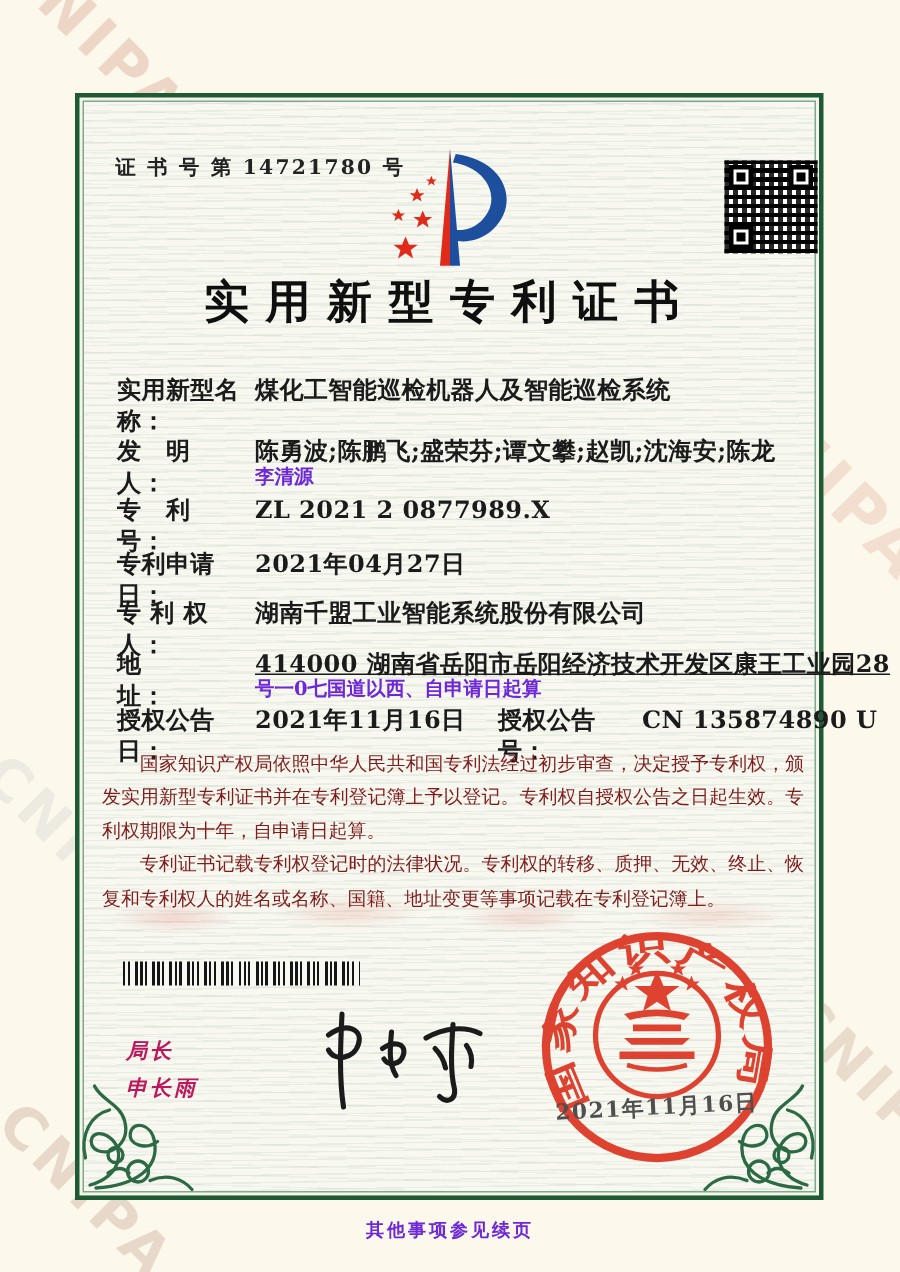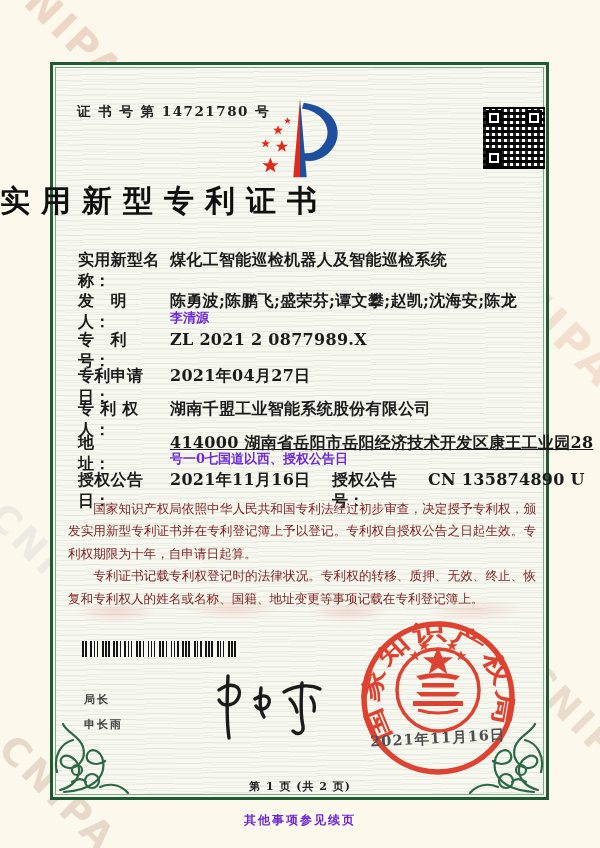--- a/index.html
+++ b/index.html
@@ -6,36 +6,36 @@
   body{width:600px;height:848px;font-family:"DejaVu Serif","Liberation Serif",serif;}
   .page{position:relative;width:600px;height:848px;background:#fdf8ec;overflow:hidden;}
   .wm{position:absolute;font-family:"DejaVu Sans","Liberation Sans",sans-serif;font-weight:bold;transform:rotate(45deg);letter-spacing:4px;pointer-events:none;z-index:1;}
   .frame{position:absolute;left:50px;top:62px;width:493px;height:732px;border:3px solid #1e5a34;
     background-color:#f8f8f1;
     background-image:repeating-linear-gradient(179deg,rgba(140,175,150,.14) 0 1px,transparent 1px 5px),
                      repeating-linear-gradient(181.5deg,rgba(140,175,150,.10) 0 1px,transparent 1px 7px);
     box-shadow:inset 0 0 0 2px #f6f3e8, inset 0 0 0 3px #7fa98e;z-index:2;}
   .abs{position:absolute;z-index:5;}
   .certno{left:77px;top:103px;font-size:13.5px;font-weight:600;letter-spacing:1.5px;color:#222;}
-  .title{left:0;right:0;top:181px;text-align:left;font-size:30px;font-weight:700;letter-spacing:11px;color:#0f0f0f;}
+  .title{left:0;right:0;top:181px;text-align:center;font-size:30px;font-weight:700;letter-spacing:11px;color:#0f0f0f;}
   .row{font-size:16px;font-weight:600;color:#1b1b1b;letter-spacing:.3px;}
   .row .lbl{display:inline-block;width:92px;vertical-align:top;}
   .row .gv{display:inline-block;width:162px;vertical-align:top;}
   .cont{left:170px;font-size:13px;font-weight:600;color:#6d28d9;}
   .paras{left:68px;top:498px;width:468px;font-size:12.6px;line-height:1.78;color:#7f1d1d;text-align:justify;z-index:5;position:absolute;}
   .paras p{margin:0;text-indent:2em;}
   .pinkband{left:58px;top:592px;width:484px;height:36px;z-index:3;
     background:radial-gradient(60px 13px at 12% 55%,rgba(226,120,110,.30),transparent 70%),
                radial-gradient(72px 15px at 36% 45%,rgba(226,130,115,.26),transparent 70%),
                radial-gradient(60px 13px at 60% 55%,rgba(226,120,110,.28),transparent 70%),
                radial-gradient(72px 14px at 86% 50%,rgba(226,130,115,.25),transparent 70%);
     filter:blur(3px);}
   .barcode{left:82px;top:641px;width:158px;height:16px;
     background:repeating-linear-gradient(90deg,#151515 0 1.5px,#f8f8f2 1.5px 3px,#151515 3px 4.5px,#f8f8f2 4.5px 8px,#151515 8px 10px,#f8f8f2 10px 11.5px);}
-  .director{font-size:11px;font-weight:700;color:#404040;letter-spacing:2px;}
+  .director{font-size:14px;font-weight:700;color:#be185d;letter-spacing:2px;font-style:italic;}
   .pagenum{left:0;right:0;top:779px;text-align:center;font-size:11px;font-weight:600;color:#222;letter-spacing:1px;}
   .note{left:0;right:0;top:812px;text-align:center;font-size:12px;font-weight:600;color:#6d28d9;letter-spacing:2px;}
   .qr{left:483px;top:107px;width:62px;height:62px;background:#fff;
      background-image:repeating-linear-gradient(90deg,rgba(0,0,0,.85) 0 3px,transparent 3px 6px),
                       repeating-linear-gradient(0deg,#000 0 3px,#fff 3px 6px);}
   .finder{position:absolute;width:16px;height:16px;border:3px solid #000;background:#fff;box-sizing:border-box;}
   .finder::after{content:"";position:absolute;left:2px;top:2px;width:6px;height:6px;background:#000;}
   svg{display:block;}
 </style>
 </head>
@@ -90,21 +90,21 @@
   </div>
   <div class="abs row" style="left:78px;top:366px;">
     <span class="lbl">专利申请日：</span><span>2021年04月27日</span>
   </div>
   <div class="abs row" style="left:78px;top:399px;">
     <span class="lbl">专 利 权 人：</span><span>湖南千盟工业智能系统股份有限公司</span>
   </div>
   <div class="abs row" style="left:78px;top:433px;text-decoration:underline;">
     <span class="lbl">地　　　址：</span><span>414000 湖南省岳阳市岳阳经济技术开发区康王工业园28</span>
   </div>
-  <div class="abs cont" style="top:450px;">号一0七国道以西、授权公告日</div>
+  <div class="abs cont" style="top:450px;">号一0七国道以西、自申请日起算</div>
   <div class="abs row" style="left:78px;top:470px;">
     <span class="lbl">授权公告日：</span><span class="gv">2021年11月16日</span><span class="lbl" style="width:96px;">授权公告号：</span><span>CN 135874890 U</span>
   </div>
 
   <div class="paras">
     <p>国家知识产权局依照中华人民共和国专利法经过初步审查，决定授予专利权，颁发实用新型专利证书并在专利登记簿上予以登记。专利权自授权公告之日起生效。专利权期限为十年，自申请日起算。</p>
     <p>专利证书记载专利权登记时的法律状况。专利权的转移、质押、无效、终止、恢复和专利权人的姓名或名称、国籍、地址变更等事项记载在专利登记簿上。</p>
   </div>
 
   <div class="abs pinkband"></div>
@@ -175,16 +175,15 @@
         <path d="M12,102 C40,100 54,88 51,71 C49,59 37,57 35,65 C33,73 45,77 53,71"></path>
         <path d="M5,82 C1,66 9,53 21,50"></path>
         <circle cx="25" cy="80" r="5"></circle>
         <circle cx="40" cy="91" r="7"></circle>
         <path d="M48,97 C60,92 70,96 76,103"></path>
         <path d="M20,92 C26,88 30,88 34,92"></path>
       </g>
     </svg>
   </div>
 
-  <div class="abs pagenum">第 1 页 (共 2 页)</div>
   <div class="abs note">其他事项参见续页</div>
 
 </div>
 
 </body></html>

